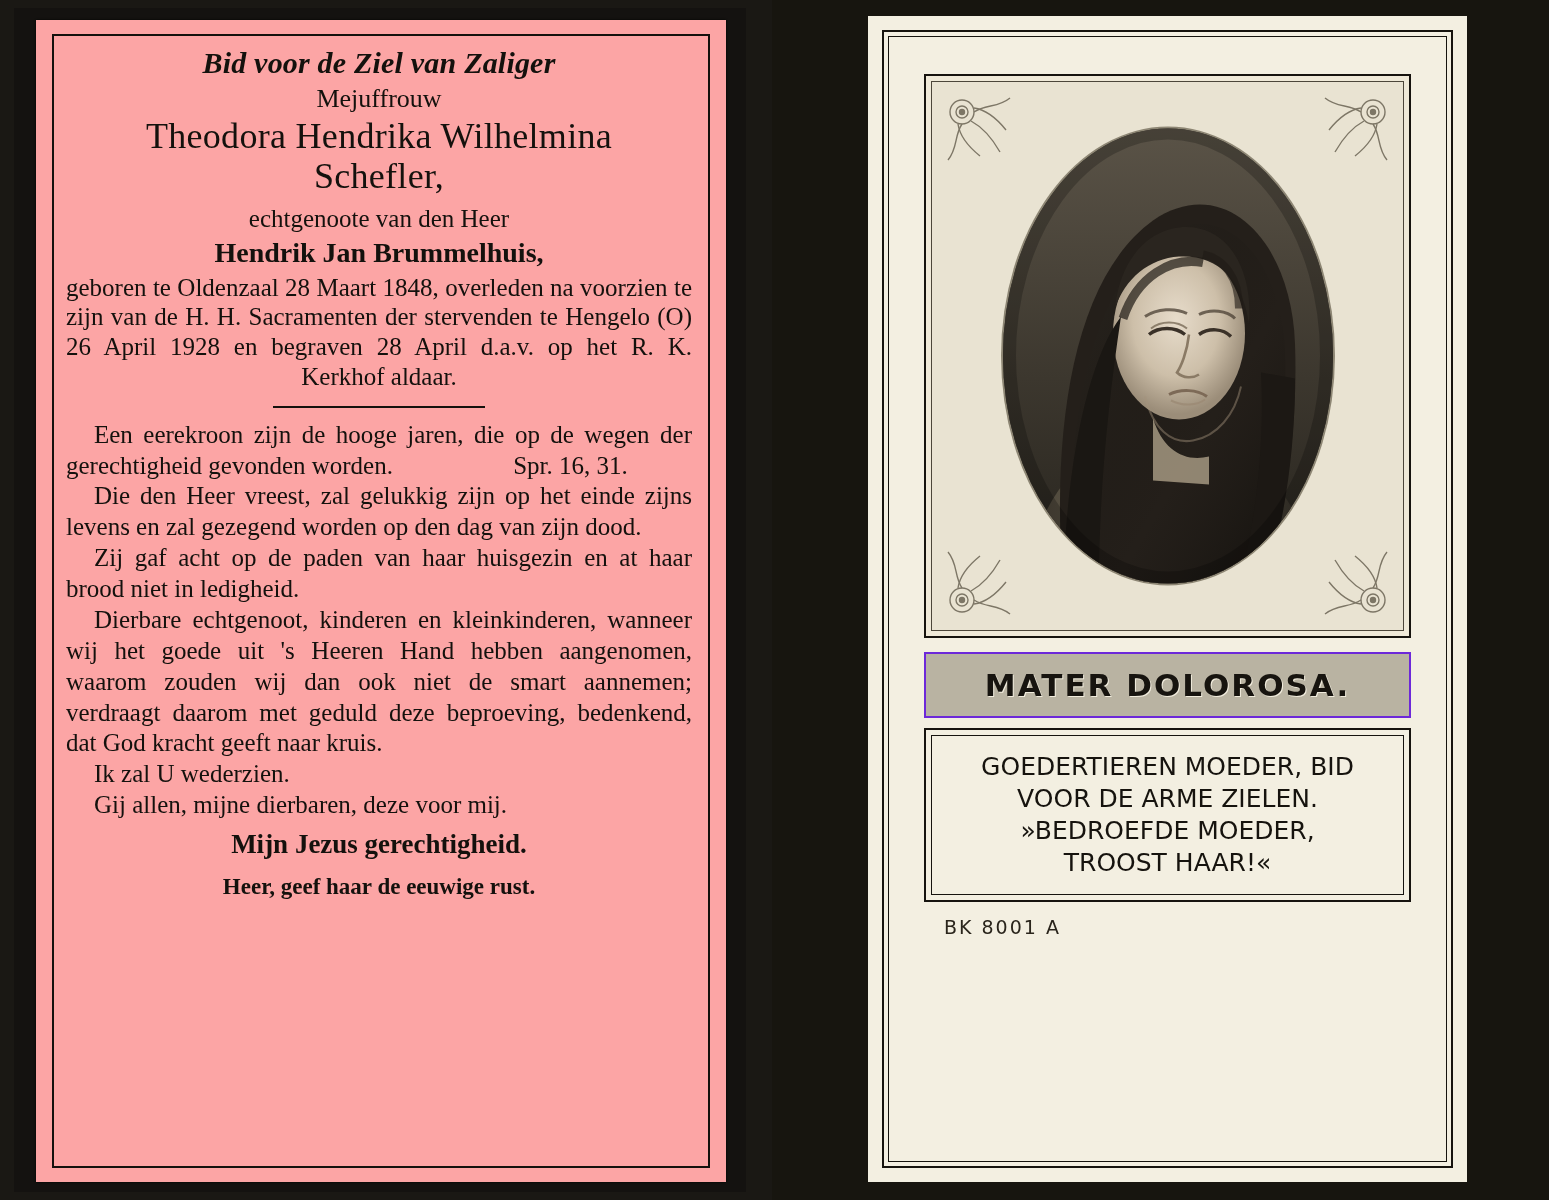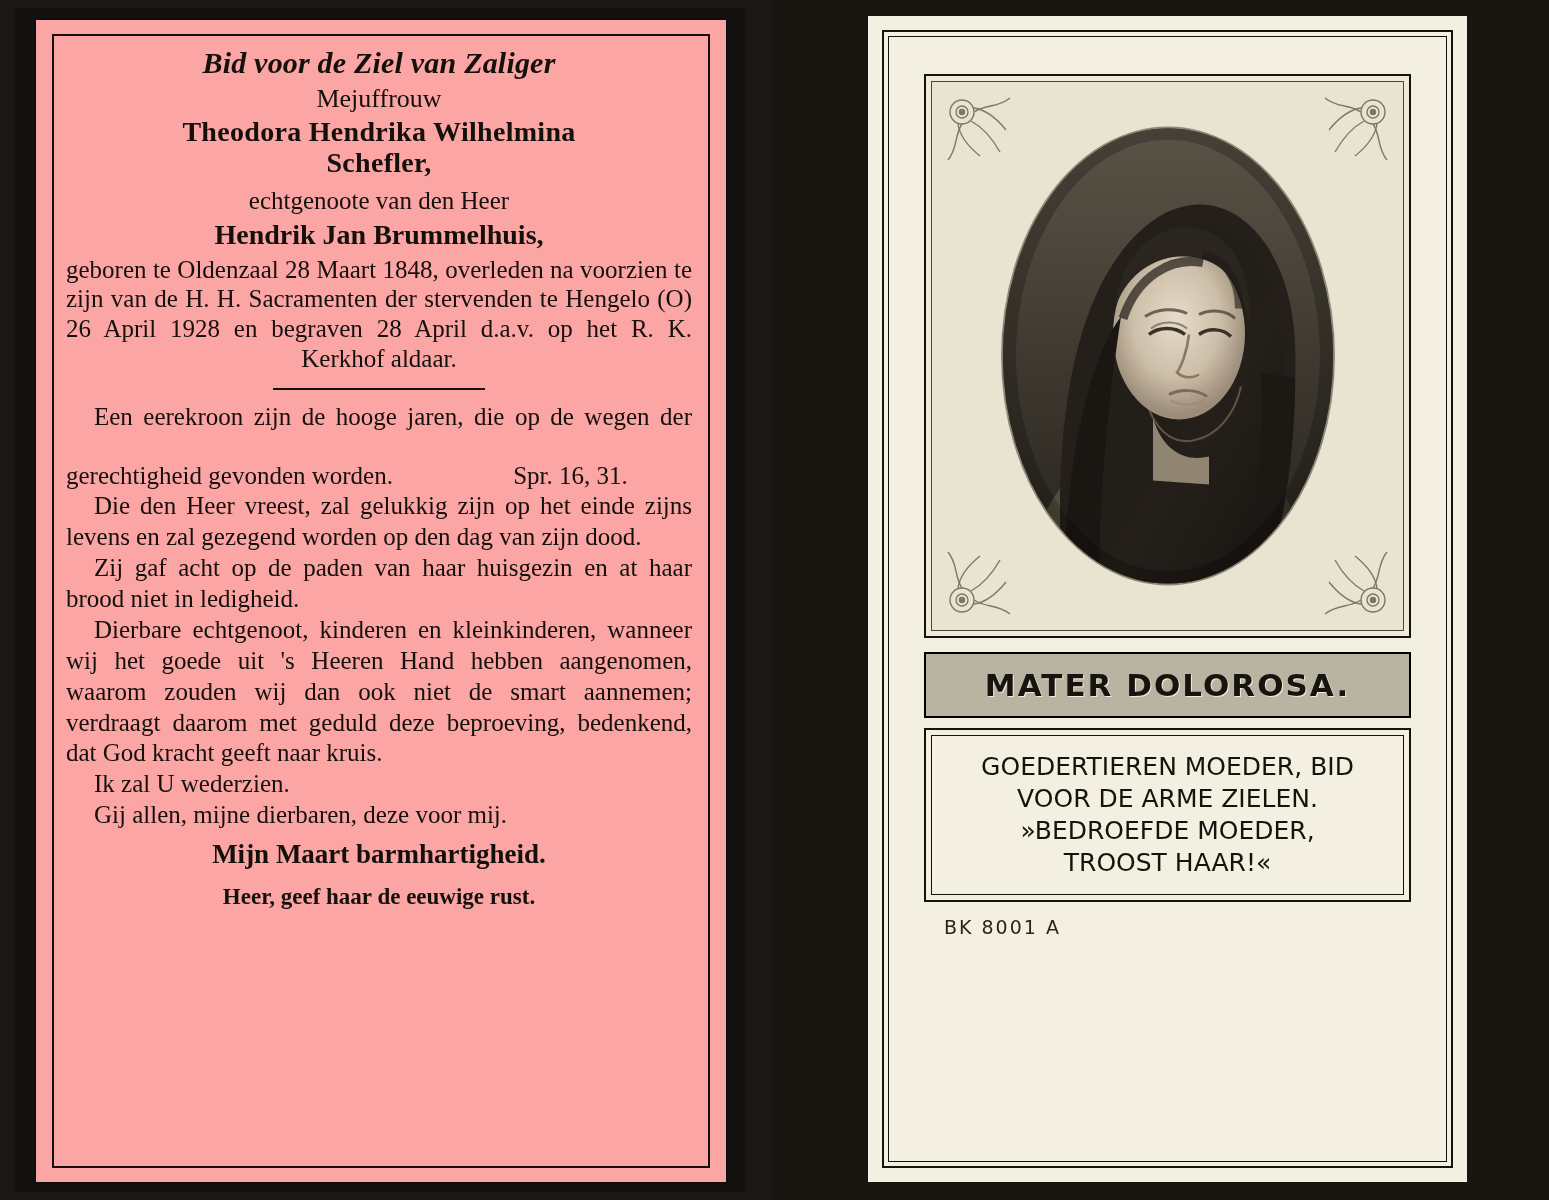--- a/index.html
+++ b/index.html
@@ -61,22 +61,22 @@
     font-weight: bold;
     font-size: 30px;
     letter-spacing: .2px;
     margin-bottom: 4px;
   }
   .line-mej {
     font-size: 26px;
     margin-bottom: 2px;
   }
   .line-name {
-    font-weight: bold;
-    font-size: 28px;
+    font-weight: normal;
+    font-size: 36px;
     line-height: 1.12;
     letter-spacing: .3px;
   }
   .line-echt {
     font-size: 25px;
     margin-top: 8px;
   }
   .line-husband {
     font-weight: bold;
     font-size: 28px;
@@ -104,21 +104,20 @@
     line-height: 1.235;
     text-align: justify;
   }
   .body-text p {
     margin: 0;
     text-indent: 28px;
   }
   .cite {
     display: inline-block;
     margin-left: 86px;
-    margin-top: 28px;
   }
   .line-jezus {
     font-weight: bold;
     font-size: 27px;
     text-align: center;
     margin-top: 8px;
   }
   .line-afl {
     font-size: 24px;
     text-align: right;
@@ -198,21 +197,21 @@
     background: #2d2a24;
   }
   .oval-photo svg { display: block; width: 100%; height: 100%; }
 
   .title-plate {
     position: absolute;
     left: 56px;
     right: 56px;
     top: 636px;
     height: 62px;
-    border: 2px solid #000000;
+    border: 2px solid #6d28d9;
     background: #b9b3a2;
     display: flex;
     align-items: center;
     justify-content: center;
   }
   .title-plate span {
     font-family: "DejaVu Sans", sans-serif;
     font-weight: bold;
     font-size: 31px;
     letter-spacing: 2px;
@@ -299,21 +298,21 @@
             <span>Dierbare echtgenoot, kinderen en kleinkinderen, wanneer wij het goede uit 's Heeren Hand hebben aangenomen, waarom zouden wij dan ook niet de smart aannemen; verdraagt daarom met geduld deze beproeving, bedenkend, dat God kracht geeft naar kruis.</span>
           </p>
           <p>
             <span>Ik zal U wederzien.</span>
           </p>
           <p>
             <span>Gij allen, mijne dierbaren, deze voor mij.</span>
           </p>
         </div>
 
-        <div class="line-jezus">Mijn Maart barmhartigheid.</div>
+        <div class="line-jezus">Mijn Jezus gerechtigheid.</div>
 
 
         <div class="line-rust">Heer, geef haar de eeuwige rust.</div>
 
       </div>
     </div>
   </div>
 
   <div class="card-right">
     <div class="right-paper">

